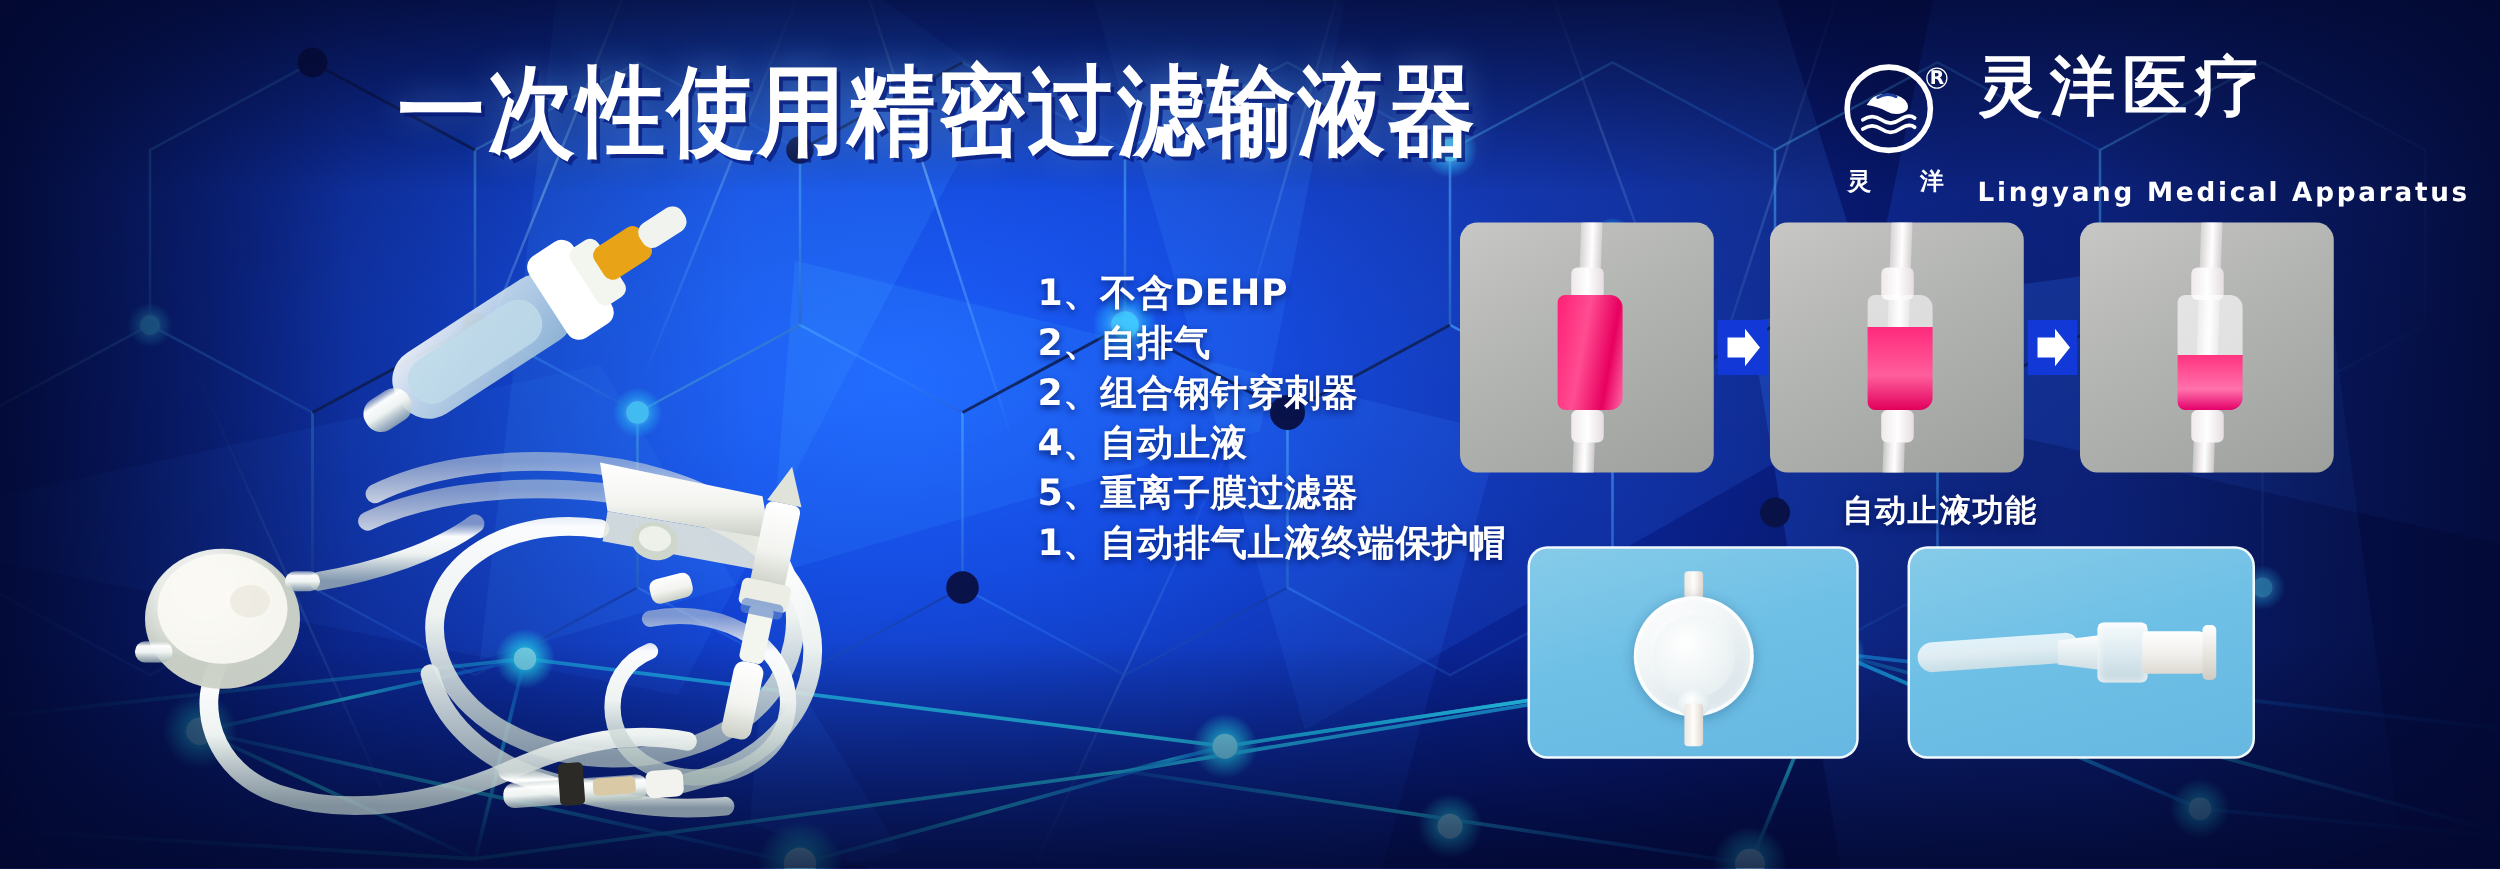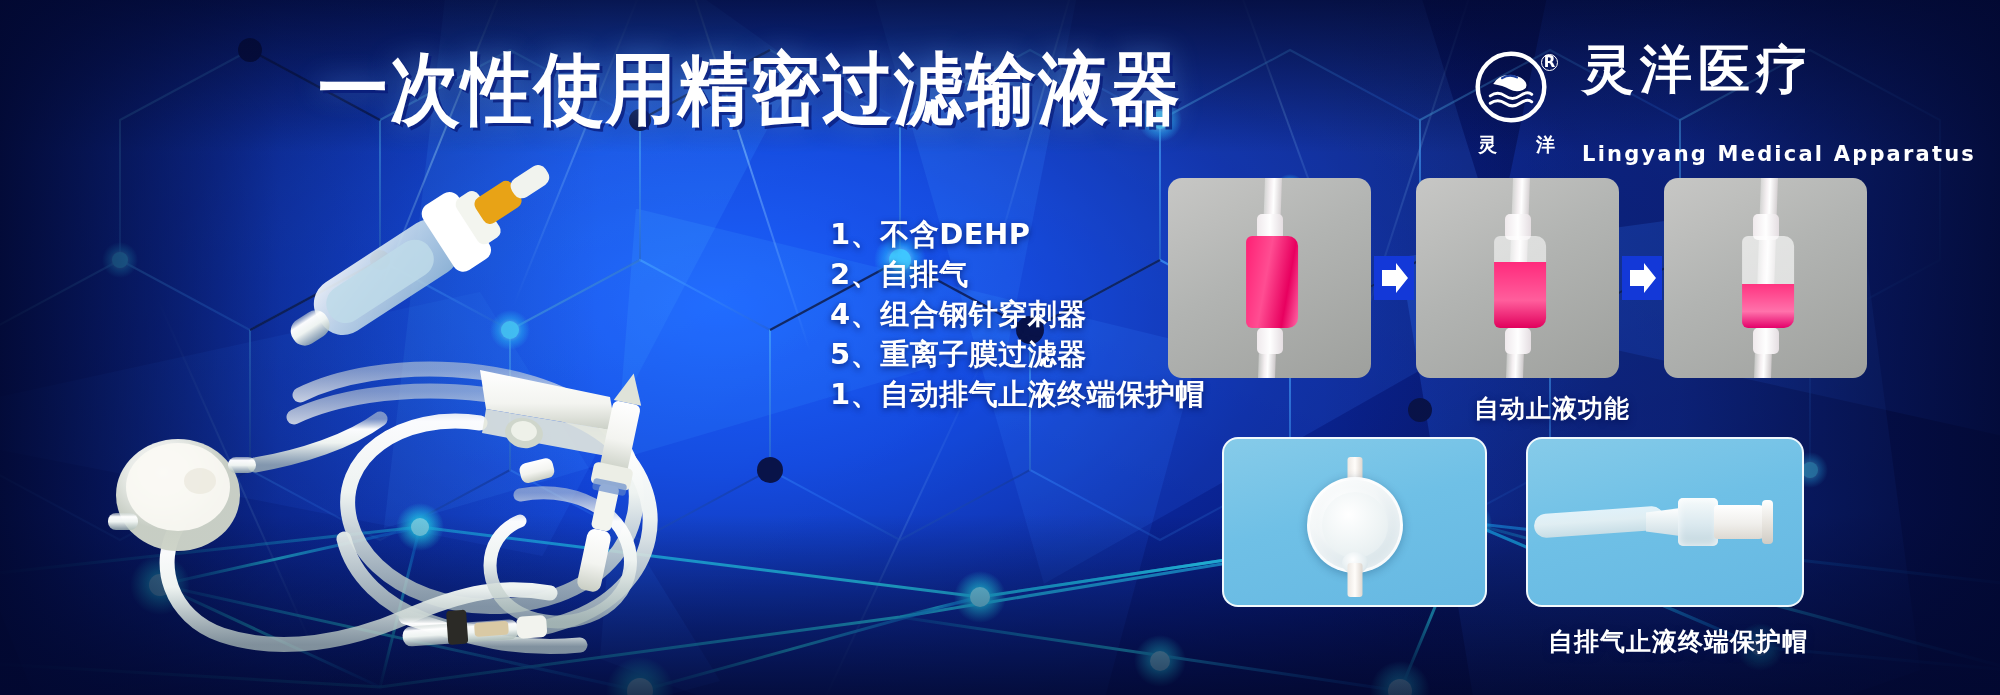--- a/index.html
+++ b/index.html
@@ -482,21 +482,22 @@
     </div>
     <div class="logo-text">
       <div class="logo-cn">灵洋医疗</div>
       <div class="logo-en">Lingyang Medical Apparatus</div>
     </div>
   </div>
 
   <div class="features">
     <div class="feature">1、不含DEHP</div>
     <div class="feature">2、自排气</div>
-    <div class="feature">4、组合钢针穿刺器</div>
+    <div class="feature">2、组合钢针穿刺器</div>
+    <div class="feature">4、自动止液</div>
     <div class="feature">5、重离子膜过滤器</div>
     <div class="feature">1、自动排气止液终端保护帽</div>
   </div>
 
   <div class="seq">
 
     <div class="seq-cell">
       <div class="tube"></div>
       <div class="tube-j" style="top:36px"></div>
       <div class="tube-j" style="top:150px"></div>
@@ -543,15 +544,14 @@
     <div class="filt-nip" style="bottom:8px;height:34px"></div>
   </div>
 
   <div class="bluecard bc2">
     <div class="conn-tube"></div>
     <div class="conn-taper"></div>
     <div class="conn-hub"></div>
     <div class="conn-cap"></div>
     <div class="conn-flange"></div>
   </div>
-  <div class="caption cap-bc2">自排气止液终端保护帽</div>
 
 </div>
 
 </body></html>

